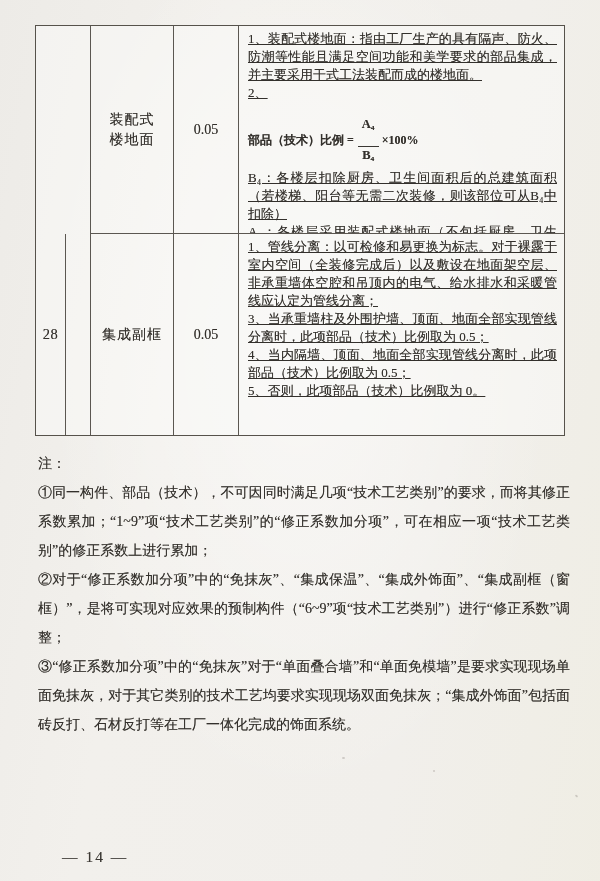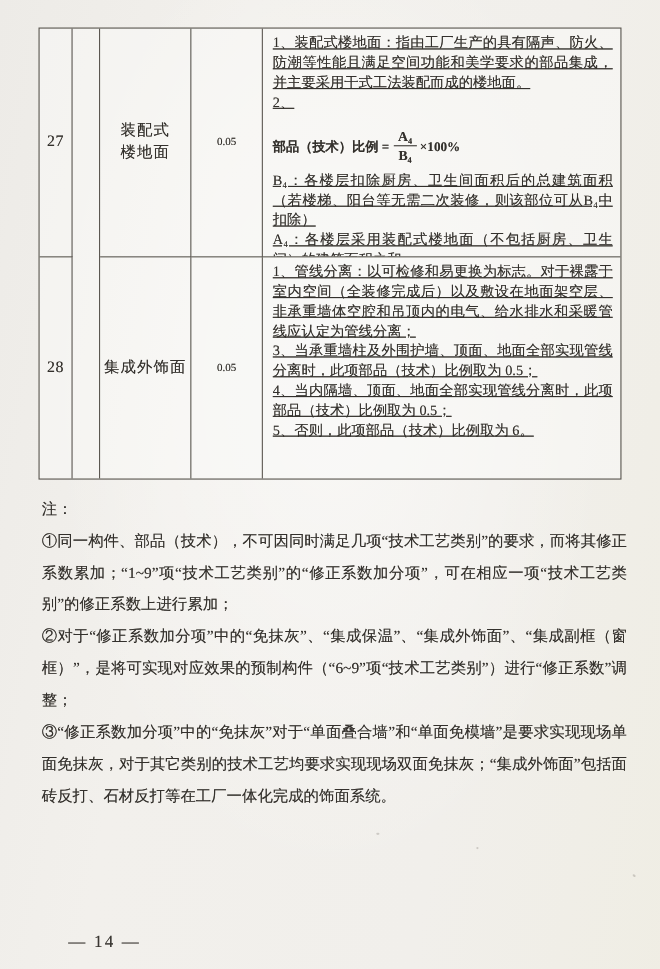--- a/index.html
+++ b/index.html
@@ -34,21 +34,21 @@
     box-sizing: border-box;
     position: relative;
   }
   .b-r { border-right: 1px solid #5b5751; }
   .b-b { border-bottom: 1px solid #5b5751; }
   .center {
     display: flex; align-items: center; justify-content: center;
     text-align: center;
   }
   .num-cell  { font-size: 14.5px; letter-spacing: 0.5px; }
-  .coef-cell { font-size: 10px; }
+  .coef-cell { font-size: 14px; }
   .name-cell { font-size: 14px; line-height: 20px; letter-spacing: 1px; text-align: right; }
   .name-wrap-narrow { width: 45px; }
 
   .c-num27  { grid-area: 1/1/2/2; }
   .c-cat    { grid-area: 1/2/3/3; }
   .c-name27 { grid-area: 1/3/2/4; }
   .c-coef27 { grid-area: 1/4/2/5; }
   .c-desc27 { grid-area: 1/5/2/6; }
   .c-num28  { grid-area: 2/1/3/2; }
   .c-name28 { grid-area: 2/3/3/4; }
@@ -73,21 +73,21 @@
     text-align: left;
     font-weight: bold;
   }
   .frac {
     display: inline-flex;
     flex-direction: column;
     align-items: center;
     margin: 0 3px 0 4px;
     font-size: 12.5px;
   }
-  .frac-num { border-bottom: 1px solid #3a3733; padding: 0 4px 1px 4px; }
+  .frac-num { border-bottom: 1px solid #3a3733; padding: 0 4px 15px 4px; }
   .frac-den { padding-top: 1px; }
 
   
   .notes {
     position: absolute;
     left: 38px; top: 449px;
     width: 532px;
     font-size: 14px;
     line-height: 29px;
     text-align: justify;
@@ -110,21 +110,20 @@
   .speck2 { left: 433px; top: 770px; width: 2px; height: 2px; }
   .speck3 { left: 575px; top: 795px; width: 3px; height: 2px; transform: rotate(40deg); }
 </style>
 </head>
 <body>
 
 <div>
 
   <div class="spec-table soft">
 
-    <div class="cell b-r b-b center num-cell c-num27">27</div>
 
     <div class="cell b-r c-cat"></div>
 
     <div class="cell b-r b-b center name-cell c-name27">
       <span class="name-wrap-narrow">装配式楼地面</span>
     </div>
 
     <div class="cell b-r b-b center coef-cell c-coef27">0.05</div>
 
     <div class="cell b-b desc c-desc27">
@@ -138,30 +137,30 @@
         </span>
         <span>×100%</span>
       </div>
       <p>B₄：各楼层扣除厨房、卫生间面积后的总建筑面积（若楼梯、阳台等无需二次装修，则该部位可从B₄中扣除）</p>
       <p>A₄：各楼层采用装配式楼地面（不包括厨房、卫生间）的建筑面积之和</p>
     </div>
 
     <div class="cell b-r center num-cell c-num28">28</div>
 
     <div class="cell b-r center name-cell c-name28">
-      <span>集成外饰面</span>
+      <span>集成副框</span>
     </div>
 
     <div class="cell b-r center coef-cell c-coef28">0.05</div>
 
     <div class="cell desc c-desc28">
       <p>1、管线分离：以可检修和易更换为标志。对于裸露于室内空间（全装修完成后）以及敷设在地面架空层、非承重墙体空腔和吊顶内的电气、给水排水和采暖管线应认定为管线分离；</p>
       <p>3、当承重墙柱及外围护墙、顶面、地面全部实现管线分离时，此项部品（技术）比例取为 0.5；</p>
       <p>4、当内隔墙、顶面、地面全部实现管线分离时，此项部品（技术）比例取为 0.5；</p>
-      <p>5、否则，此项部品（技术）比例取为 6。</p>
+      <p>5、否则，此项部品（技术）比例取为 0。</p>
     </div>
   </div>
 
   <div class="notes soft">
     <p class="note-label">注：</p>
     <p>①同一构件、部品（技术），不可因同时满足几项“技术工艺类别”的要求，而将其修正系数累加；“1~9”项“技术工艺类别”的“修正系数加分项”，可在相应一项“技术工艺类别”的修正系数上进行累加；</p>
     <p>②对于“修正系数加分项”中的“免抹灰”、“集成保温”、“集成外饰面”、“集成副框（窗框）”，是将可实现对应效果的预制构件（“6~9”项“技术工艺类别”）进行“修正系数”调整；</p>
     <p>③“修正系数加分项”中的“免抹灰”对于“单面叠合墙”和“单面免模墙”是要求实现现场单面免抹灰，对于其它类别的技术工艺均要求实现现场双面免抹灰；“集成外饰面”包括面砖反打、石材反打等在工厂一体化完成的饰面系统。</p>
   </div>
 

